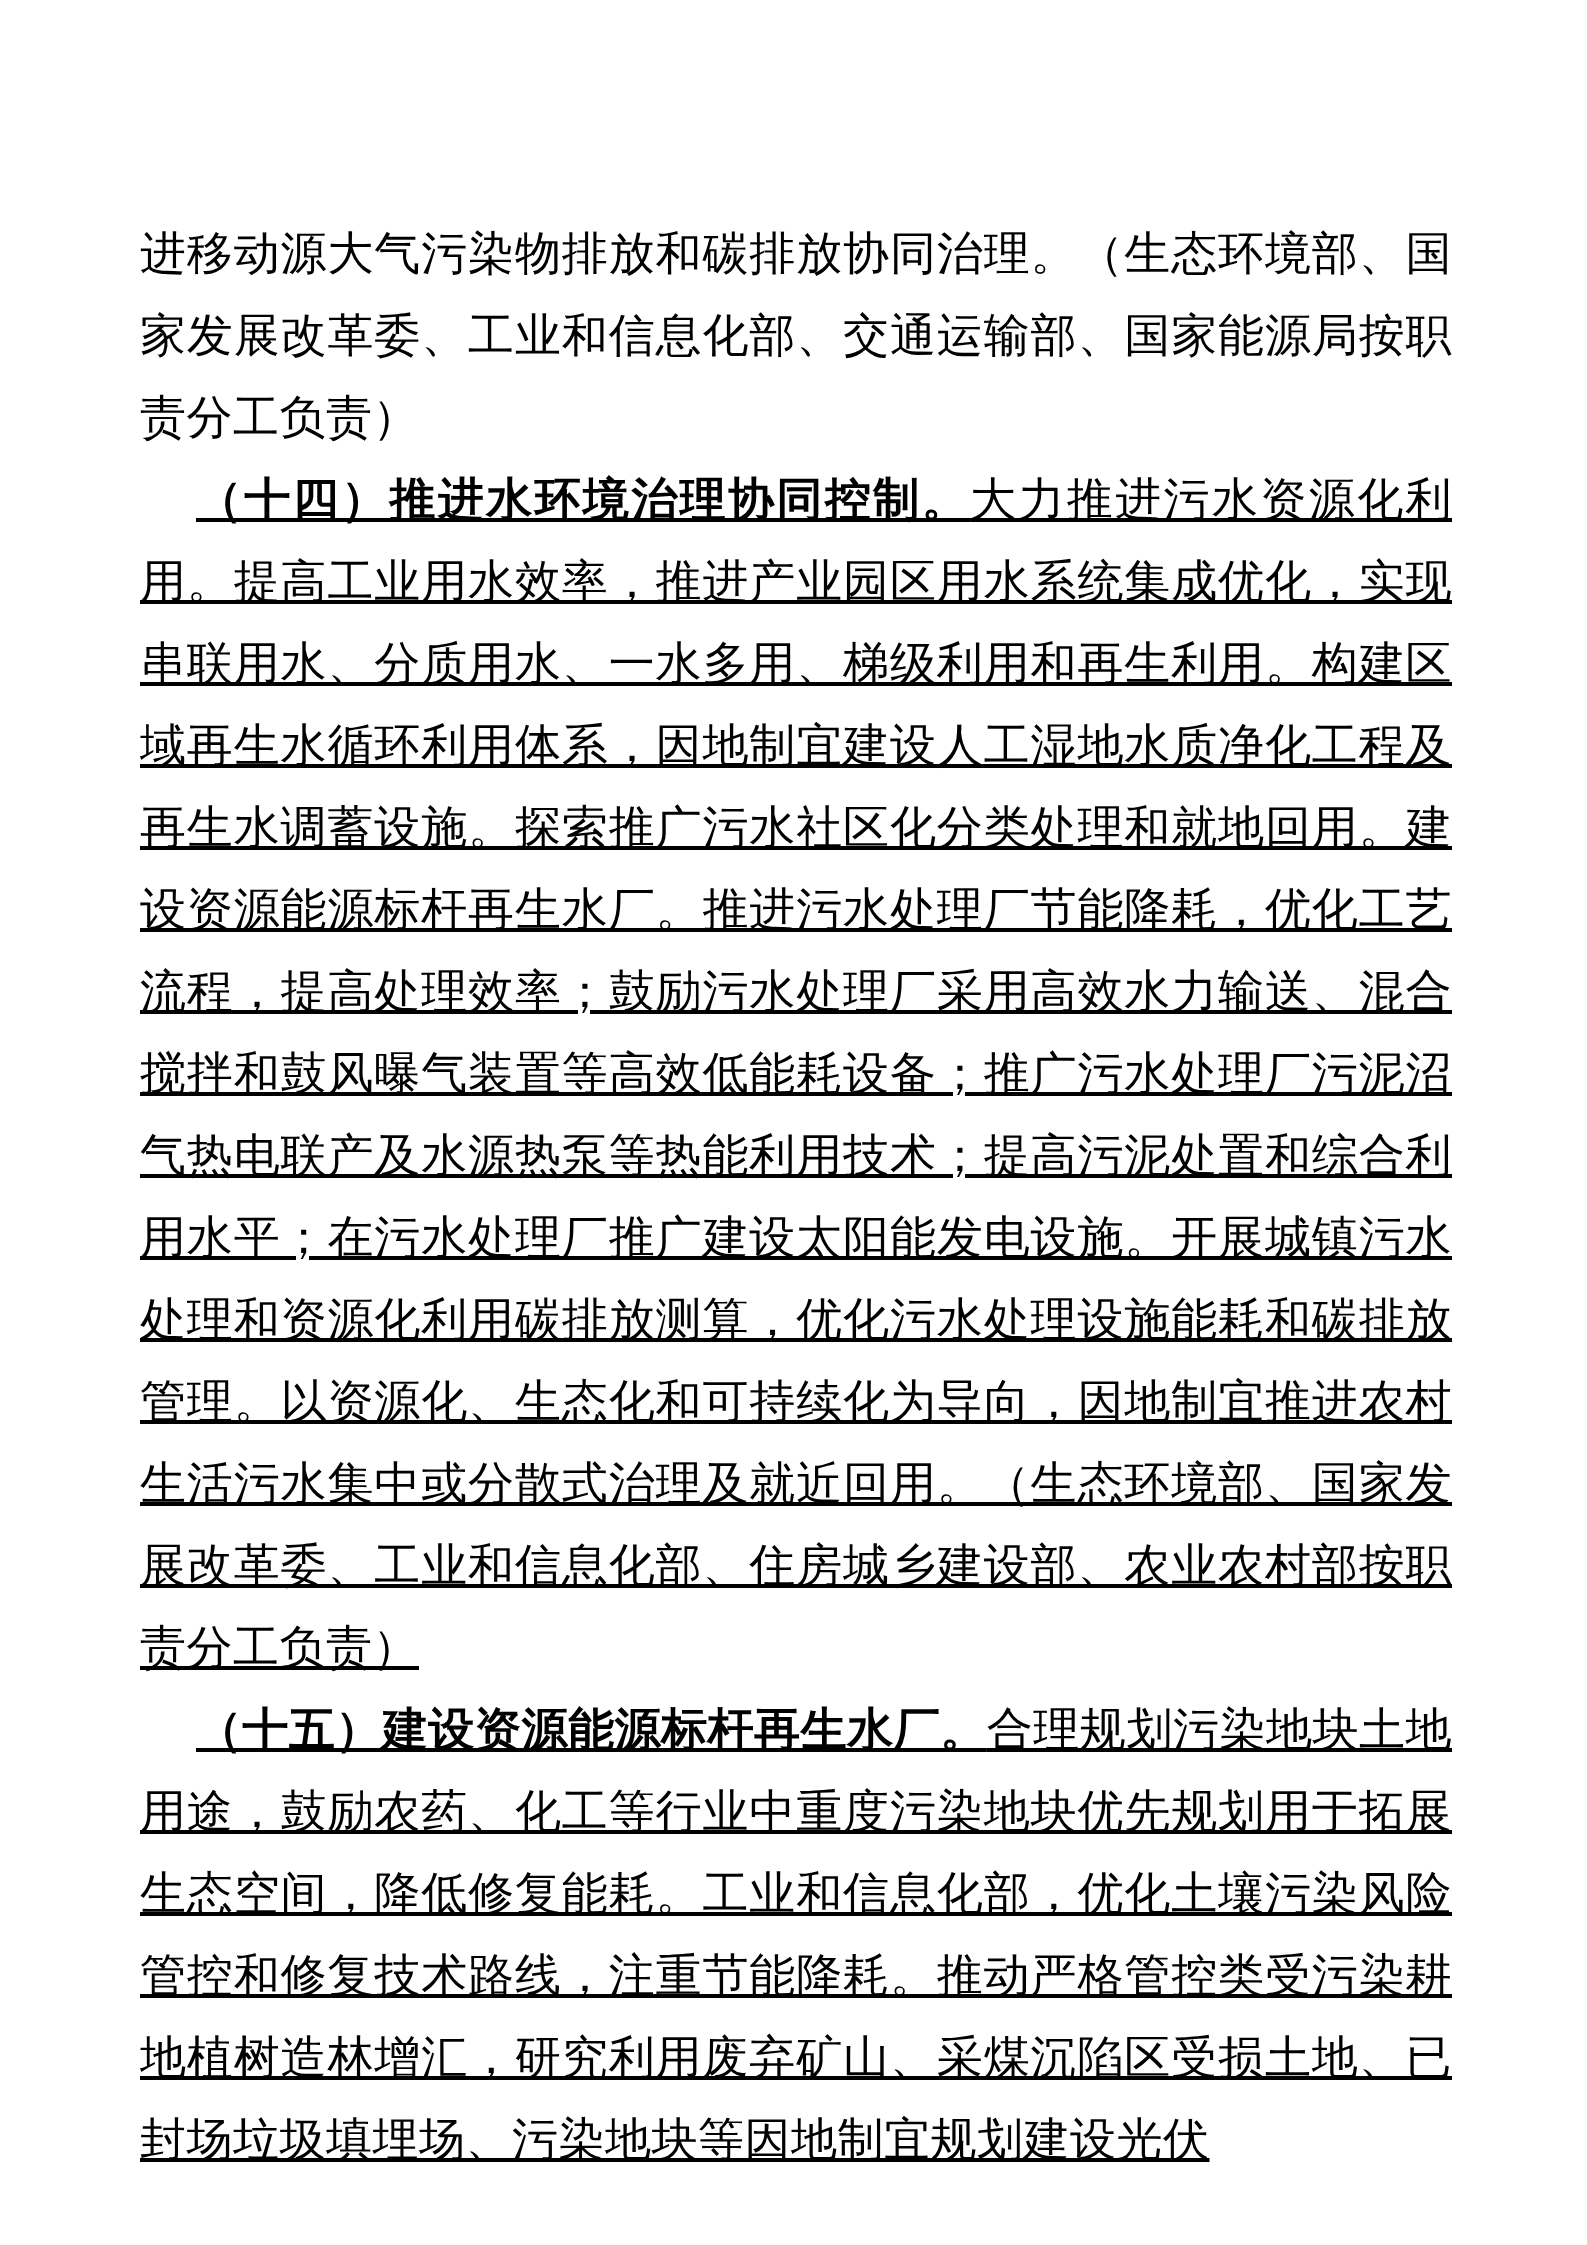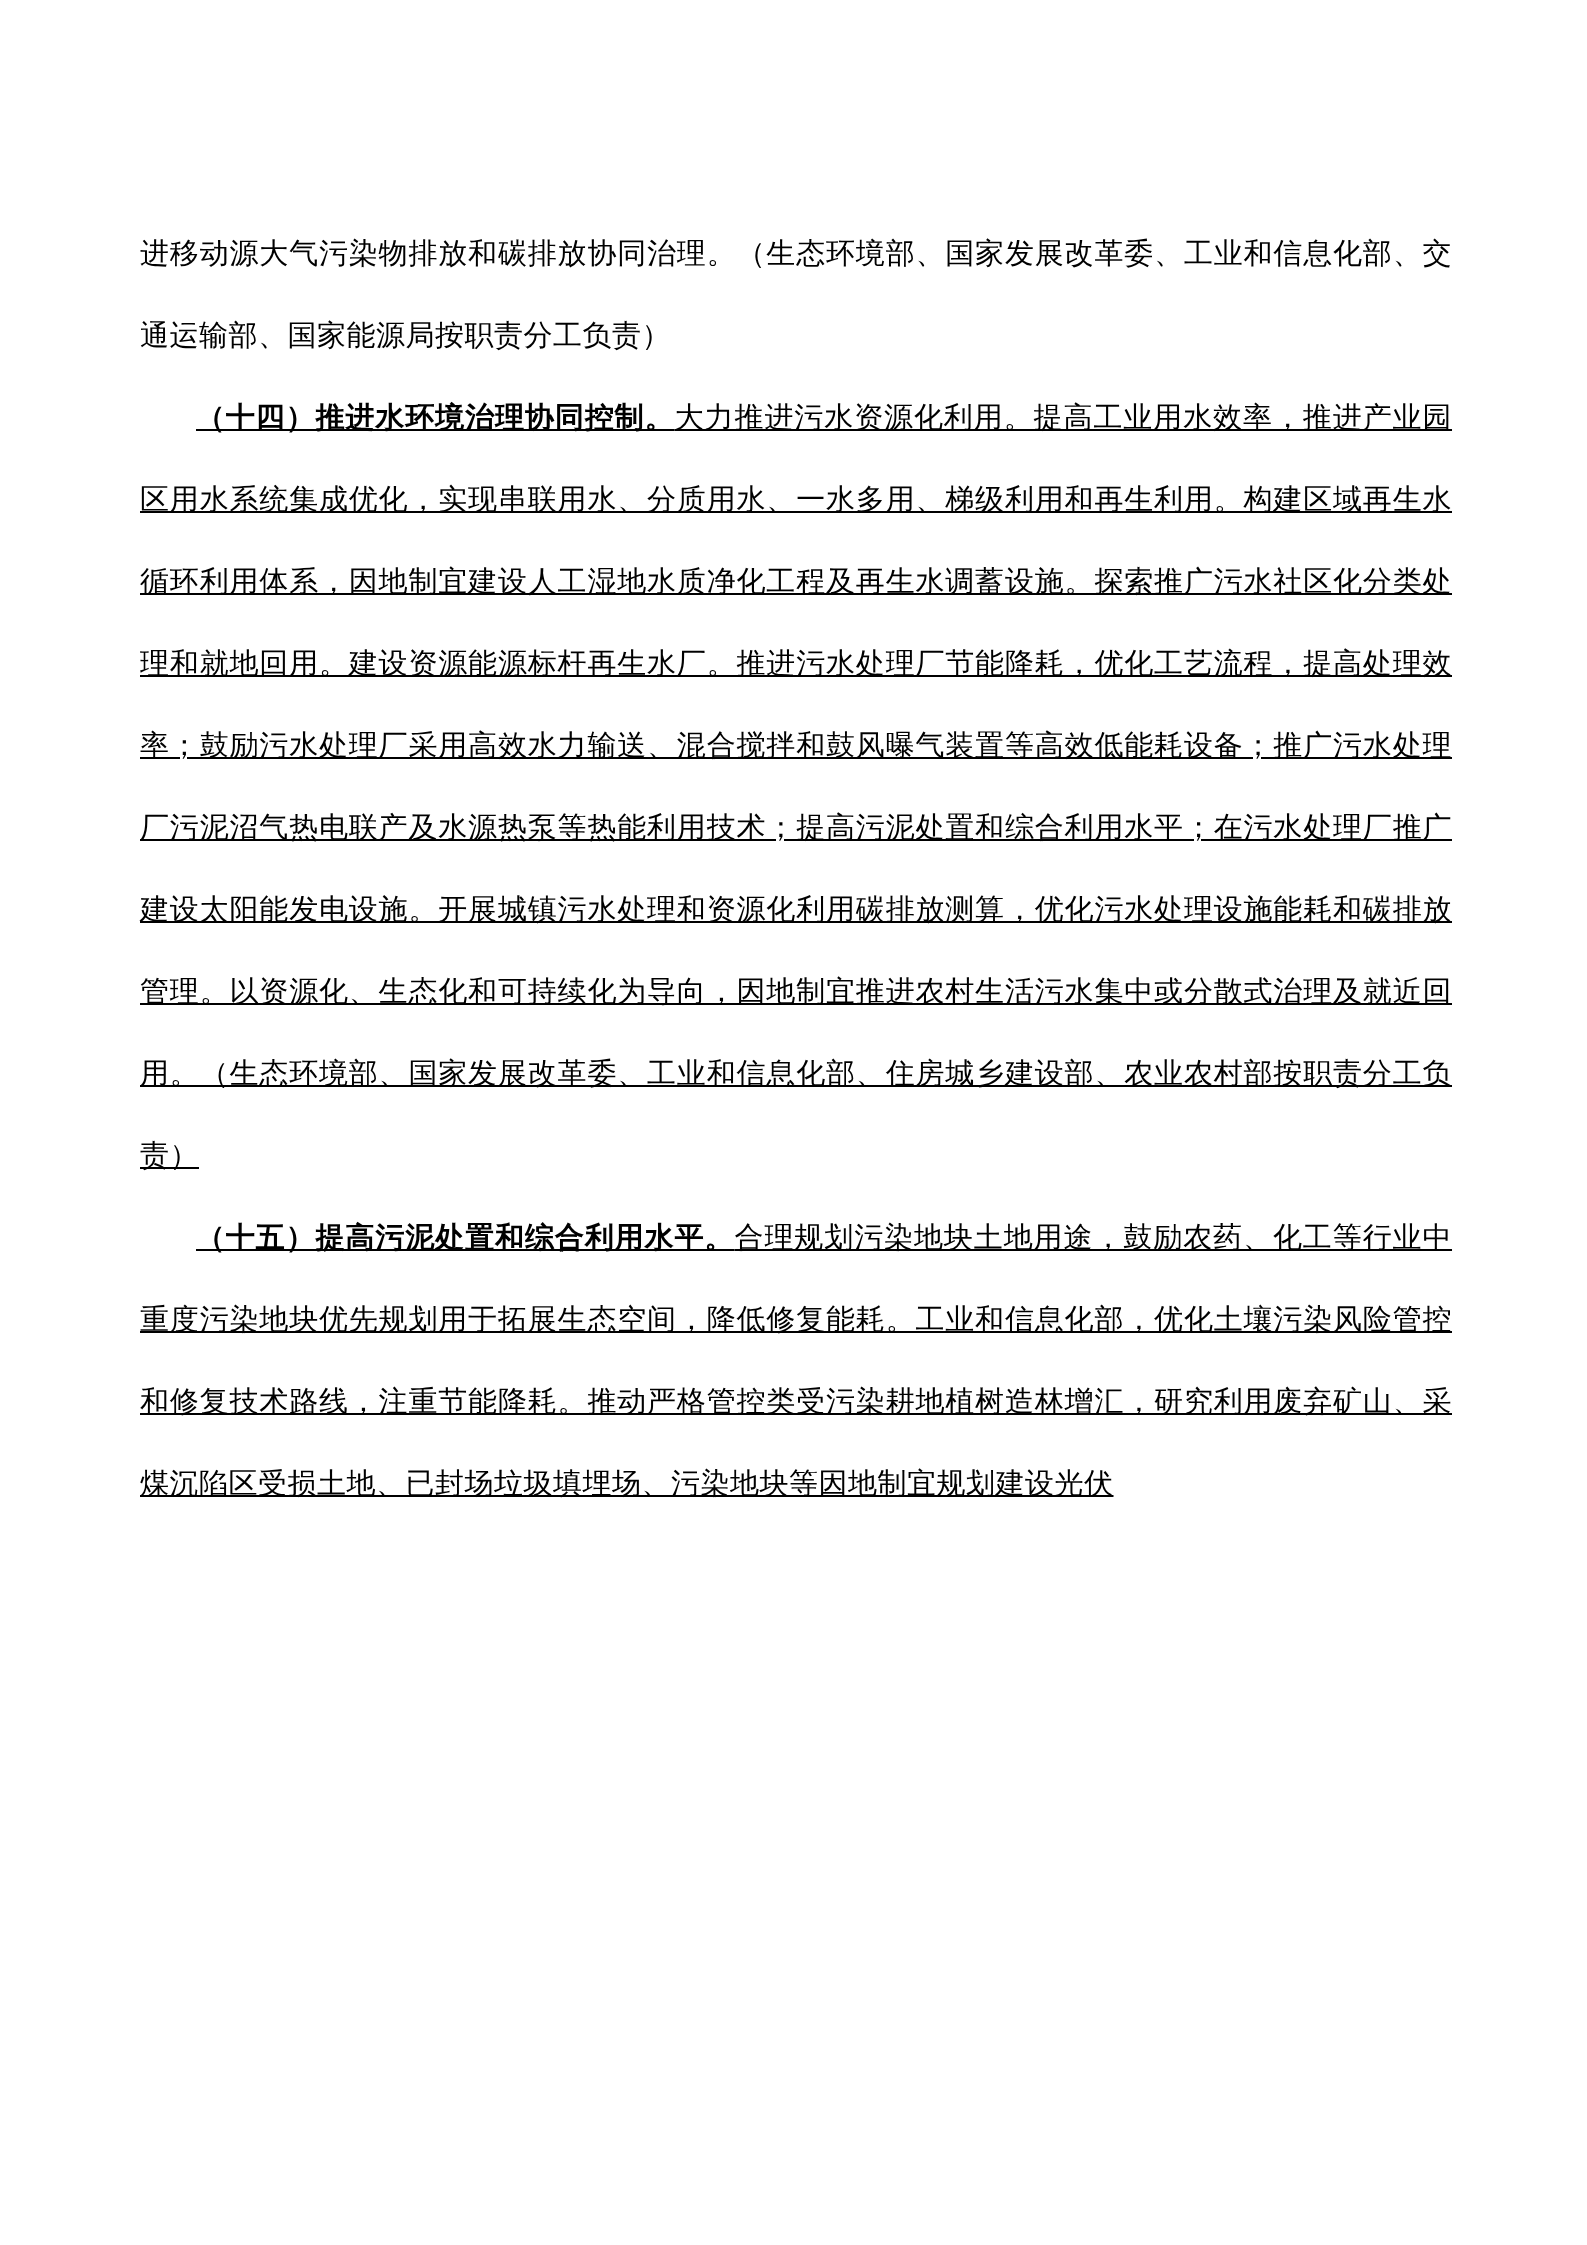--- a/index.html
+++ b/index.html
@@ -17,21 +17,21 @@
   }
   .content {
     position: absolute;
     left: 140px;
     top: 212px;
     width: 1312px;
   }
   .content p {
     margin: 0;
     padding: 0;
-    font-size: 29px;
+    font-size: 46px;
     line-height: 82px;
     color: #000000;
     text-align: justify;
     letter-spacing: 0.5px;
   }
   .content p.indent {
     text-indent: 56px;
     text-decoration: underline;
   }
   .content strong {
@@ -41,16 +41,16 @@
 </head>
 <body>
 
 <div class="page">
   <div class="content">
 
     <p><span>进移动源大气污染物排放和碳排放协同治理。（生态环境部、国家发展改革委、工业和信息化部、交通运输部、国家能源局按职责分工负责）</span></p>
 
     <p class="indent"><strong>（十四）推进水环境治理协同控制。</strong><span>大力推进污水资源化利用。提高工业用水效率，推进产业园区用水系统集成优化，实现串联用水、分质用水、一水多用、梯级利用和再生利用。构建区域再生水循环利用体系，因地制宜建设人工湿地水质净化工程及再生水调蓄设施。探索推广污水社区化分类处理和就地回用。建设资源能源标杆再生水厂。推进污水处理厂节能降耗，优化工艺流程，提高处理效率；鼓励污水处理厂采用高效水力输送、混合搅拌和鼓风曝气装置等高效低能耗设备；推广污水处理厂污泥沼气热电联产及水源热泵等热能利用技术；提高污泥处置和综合利用水平；在污水处理厂推广建设太阳能发电设施。开展城镇污水处理和资源化利用碳排放测算，优化污水处理设施能耗和碳排放管理。以资源化、生态化和可持续化为导向，因地制宜推进农村生活污水集中或分散式治理及就近回用。（生态环境部、国家发展改革委、工业和信息化部、住房城乡建设部、农业农村部按职责分工负责）</span></p>
 
-    <p class="indent"><strong>（十五）提高污泥处置和综合利用水平。</strong><span>合理规划污染地块土地用途，鼓励农药、化工等行业中重度污染地块优先规划用于拓展生态空间，降低修复能耗。工业和信息化部，优化土壤污染风险管控和修复技术路线，注重节能降耗。推动严格管控类受污染耕地植树造林增汇，研究利用废弃矿山、采煤沉陷区受损土地、已封场垃圾填埋场、污染地块等因地制宜规划建设光伏</span></p>
+    <p class="indent"><strong>（十五）建设资源能源标杆再生水厂。</strong><span>合理规划污染地块土地用途，鼓励农药、化工等行业中重度污染地块优先规划用于拓展生态空间，降低修复能耗。工业和信息化部，优化土壤污染风险管控和修复技术路线，注重节能降耗。推动严格管控类受污染耕地植树造林增汇，研究利用废弃矿山、采煤沉陷区受损土地、已封场垃圾填埋场、污染地块等因地制宜规划建设光伏</span></p>
 
   </div>
 </div>
 
 </body></html>

